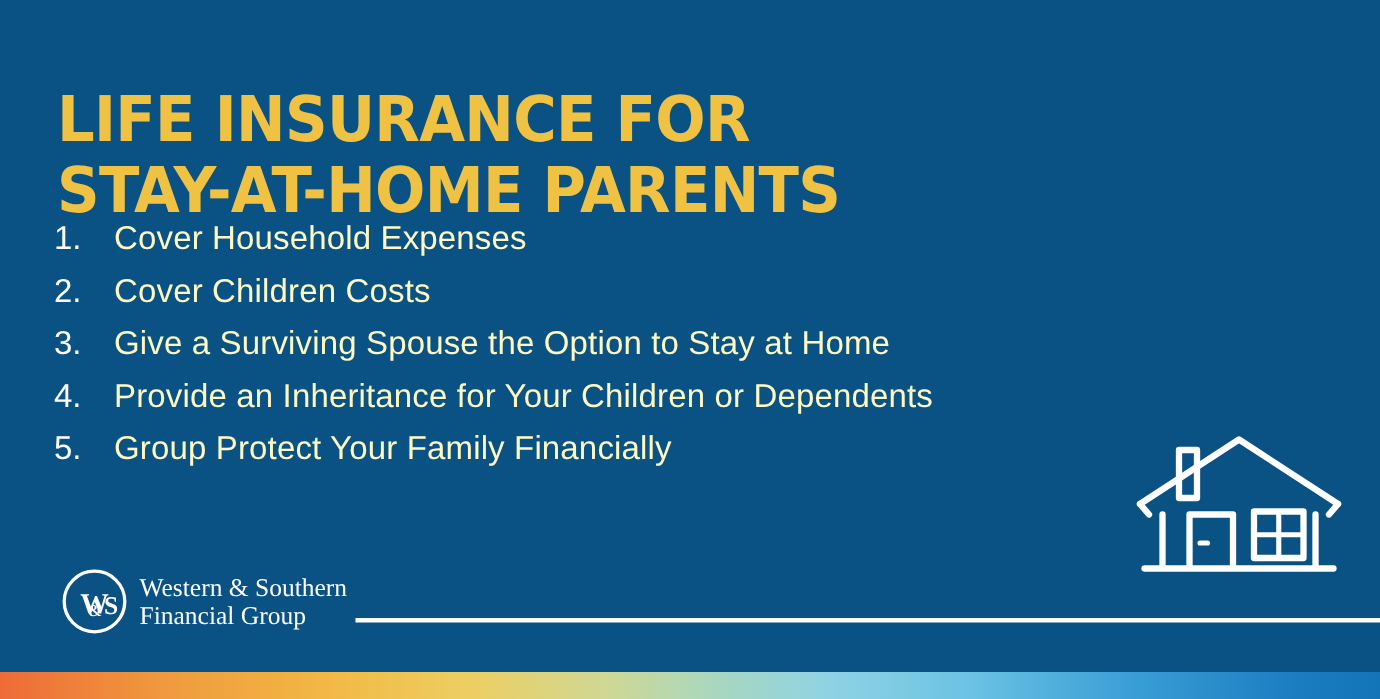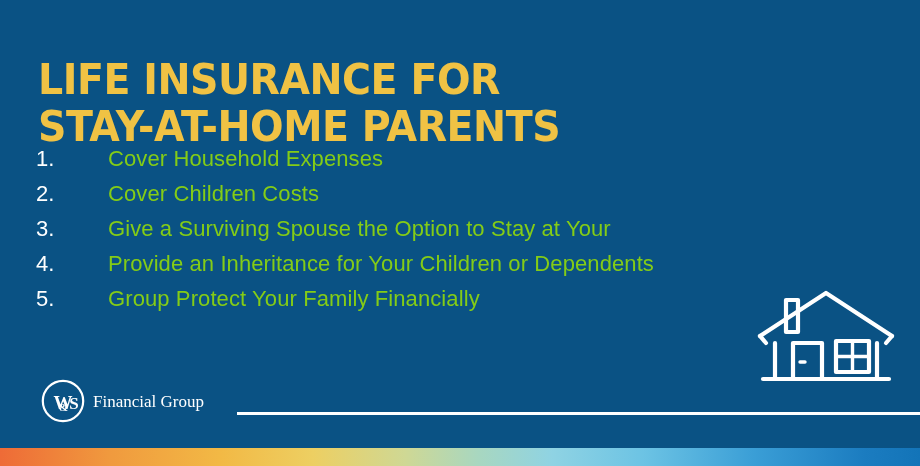--- a/index.html
+++ b/index.html
@@ -65,23 +65,22 @@
   }
   .benefit-num {
     width: 40px;
     flex: 0 0 40px;
     font-size: 22px;
     color: #ffffff;
   }
   .benefit-text {
     flex: 1 1 auto;
     font-size: 22px;
-    color: #84cc16;
+    color: #fef9c3;
     letter-spacing: 0.1px;
-    margin-left: 32px;
   }
 
   
   .house-icon {
     position: absolute;
     left: 756px;
     top: 288px;
     width: 140px;
     height: 98px;
   }
@@ -156,21 +155,21 @@
     <li class="benefit-item">
       <span class="benefit-num">1.</span>
       <span class="benefit-text">Cover Household Expenses</span>
     </li>
     <li class="benefit-item">
       <span class="benefit-num">2.</span>
       <span class="benefit-text">Cover Children Costs</span>
     </li>
     <li class="benefit-item">
       <span class="benefit-num">3.</span>
-      <span class="benefit-text">Give a Surviving Spouse the Option to Stay at Your</span>
+      <span class="benefit-text">Give a Surviving Spouse the Option to Stay at Home</span>
     </li>
     <li class="benefit-item">
       <span class="benefit-num">4.</span>
       <span class="benefit-text">Provide an Inheritance for Your Children or Dependents</span>
     </li>
     <li class="benefit-item">
       <span class="benefit-num">5.</span>
       <span class="benefit-text">Group Protect Your Family Financially</span>
     </li>
   </ol>
@@ -206,20 +205,21 @@
   <div class="logo-lockup">
     <div class="logo-mark">
       <svg viewBox="0 0 46 46" width="46" height="46" aria-hidden="true">
         <circle cx="23" cy="23" r="20.2" fill="none" stroke="#ffffff" stroke-width="2.2"></circle>
         <text x="23" y="30.5" text-anchor="middle" font-family="Liberation Serif, DejaVu Serif, serif" font-size="19" font-weight="bold" fill="#ffffff">W</text>
         <text x="23.5" y="32.5" text-anchor="middle" font-family="Liberation Serif, DejaVu Serif, serif" font-size="11" font-weight="bold" fill="#ffffff">&amp;</text>
         <text x="34" y="31" text-anchor="middle" font-family="Liberation Serif, DejaVu Serif, serif" font-size="17" font-weight="bold" fill="#ffffff">S</text>
       </svg>
     </div>
     <div class="logo-wordmark">
+      <span>Western &amp; Southern</span>
       <span>Financial Group</span>
     </div>
   </div>
 
   <div class="logo-rule"></div>
 
   <div class="bottom-bar"></div>
 
 </div>
 

